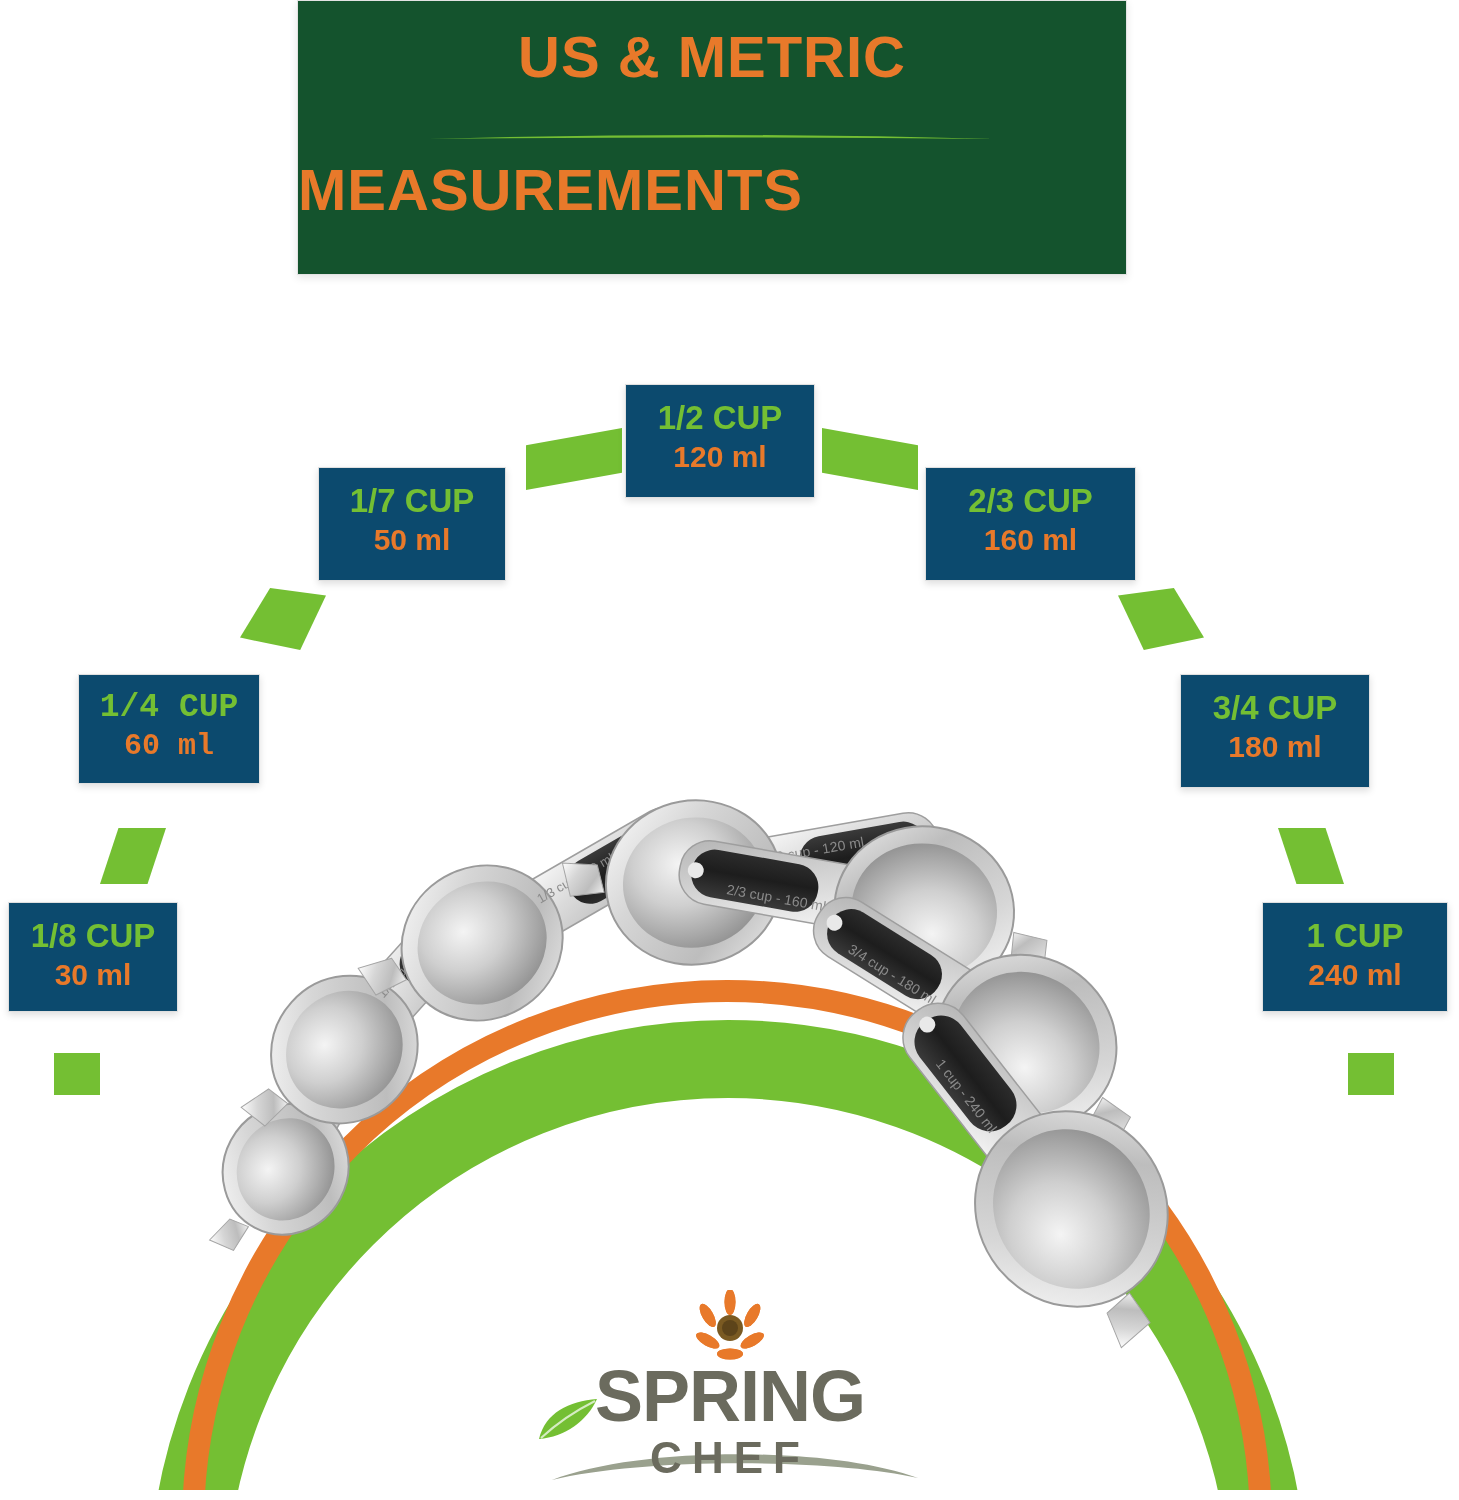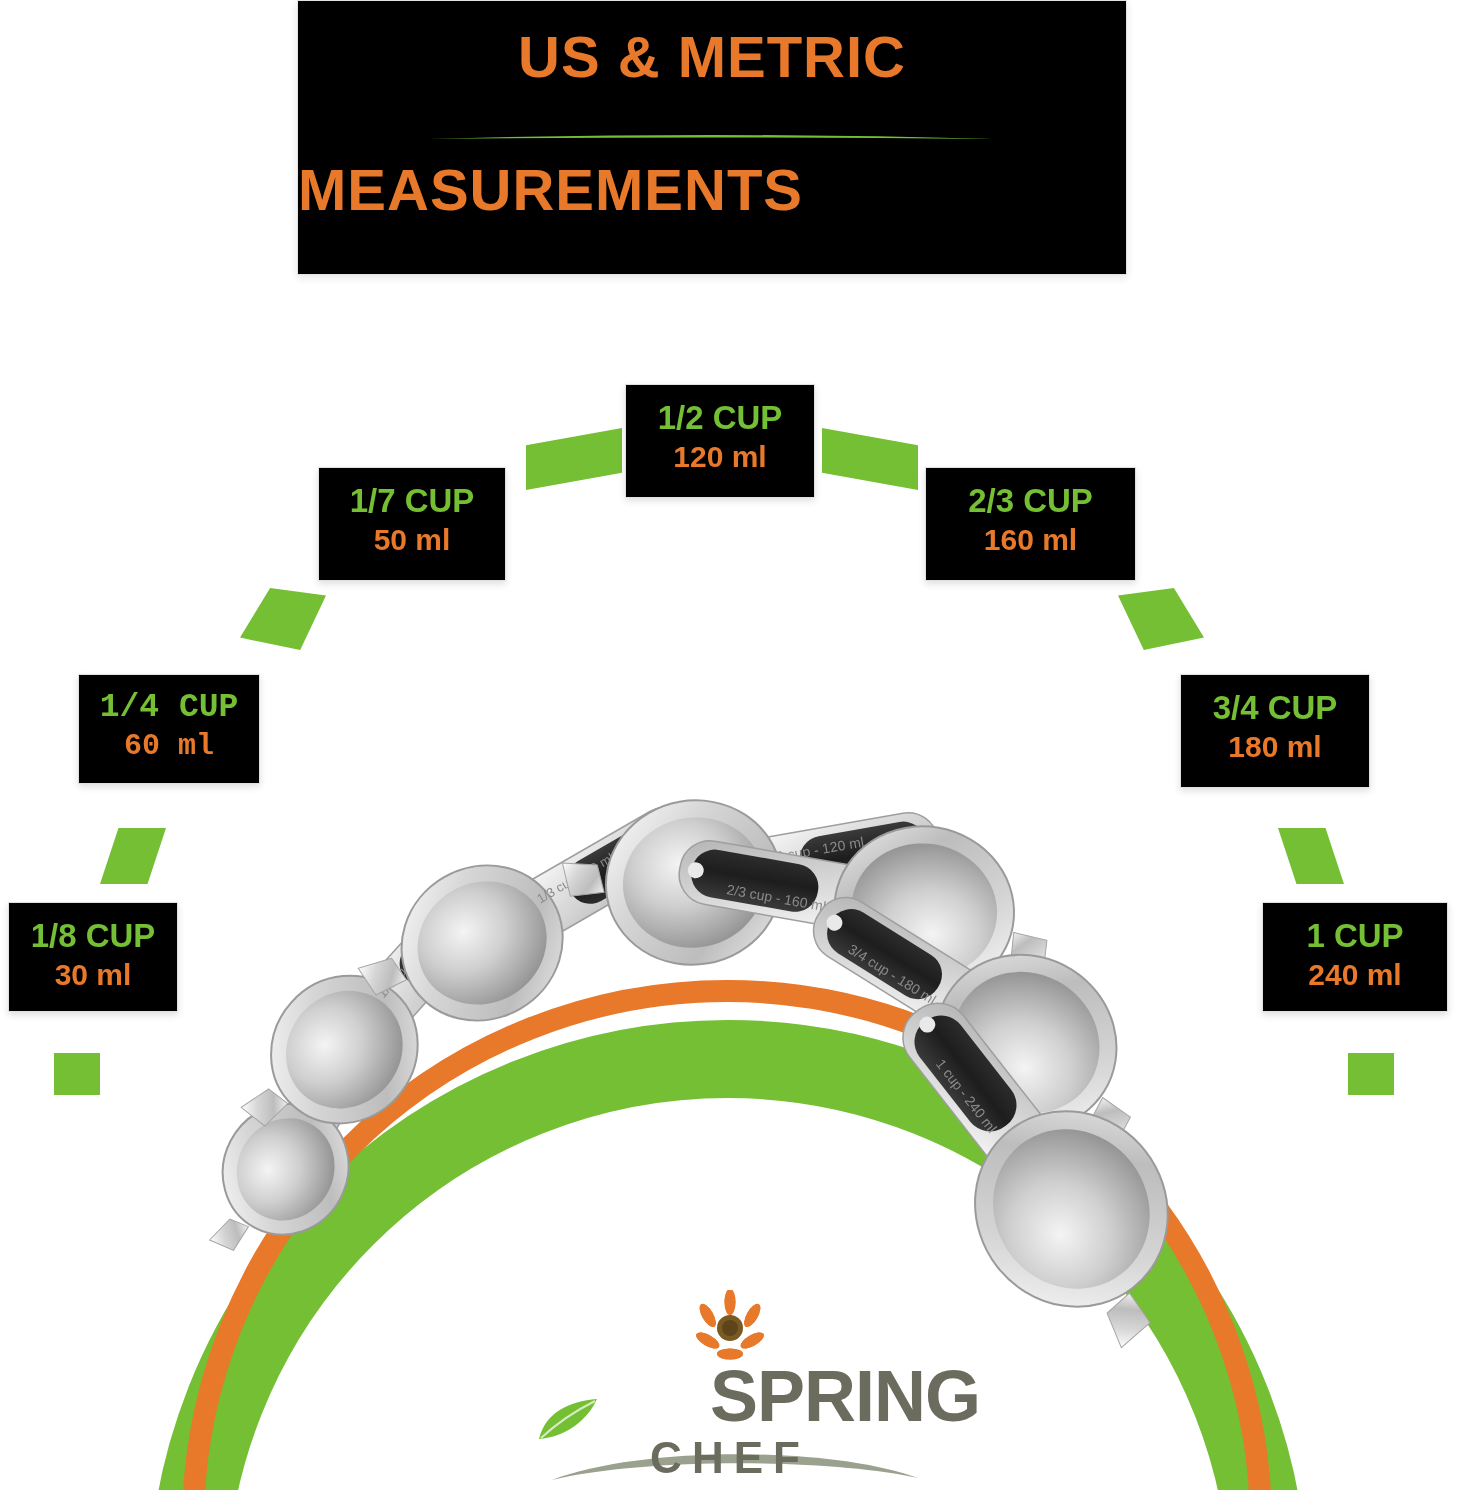--- a/index.html
+++ b/index.html
@@ -15,21 +15,21 @@
     font-family: "Liberation Sans", sans-serif;
   }
 
   
   .header-card {
     position: absolute;
     left: 297px;
     top: 0px;
     width: 830px;
     height: 275px;
-    background: #000000;
+    background: #14532d;
     border: 1px solid #e3e3e3;
     box-shadow: 0 3px 8px rgba(0,0,0,0.10);
     box-sizing: border-box;
   }
   .header-line1 {
     position: absolute;
     left: 0;
     top: 22px;
     width: 100%;
     text-align: center;
@@ -92,21 +92,21 @@
     position: absolute;
     left: 120px;
     top: 660px;
     width: 1250px;
     height: 700px;
   }
 
   
   .label-card {
     position: absolute;
-    background: #000000;
+    background: #0c4a6e;
     border: 1px solid #e0e0e0;
     box-shadow: 0 3px 7px rgba(0,0,0,0.13);
     box-sizing: border-box;
     padding: 12px 0 14px 0;
     text-align: center;
   }
   .label-card .cup {
     display: block;
     font-size: 33px;
     font-weight: bold;
@@ -140,21 +140,20 @@
   }
   .brand-spring {
     position: absolute;
     left: 0;
     top: 65px;
     width: 100%;
     font-size: 72px;
     font-weight: bold;
     letter-spacing: -1px;
     color: #6b6b5e;
-    text-align: right;
   }
   .brand-chef {
     position: absolute;
     left: 0;
     top: 143px;
     width: 100%;
     font-size: 44px;
     font-weight: bold;
     letter-spacing: 10px;
     color: #6b6b5e;

